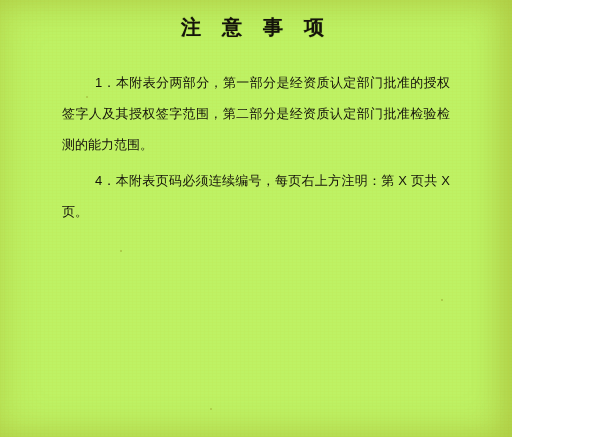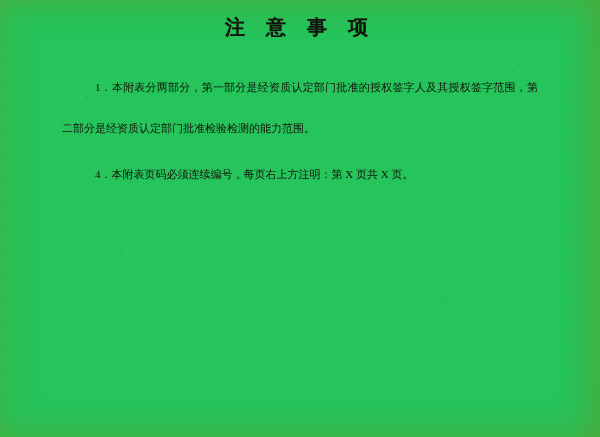--- a/index.html
+++ b/index.html
@@ -7,24 +7,24 @@
     padding: 0;
   }
   body {
     width: 600px;
     height: 437px;
     overflow: hidden;
     font-family: "Liberation Serif", "DejaVu Serif", serif;
   }
   .page {
     position: relative;
-    width: 600px;
+    width: 512px;
     height: 437px;
     box-sizing: border-box;
-    background: #22c55e;
+    background: #bef264;
     background-image:
       radial-gradient(circle at 12% 18%, rgba(255,255,255,0.22) 0%, rgba(255,255,255,0) 38%),
       radial-gradient(circle at 82% 12%, rgba(255,255,255,0.16) 0%, rgba(255,255,255,0) 42%),
       radial-gradient(circle at 70% 88%, rgba(160,140,0,0.14) 0%, rgba(160,140,0,0) 45%),
       radial-gradient(circle at 30% 75%, rgba(180,160,10,0.10) 0%, rgba(180,160,10,0) 40%),
       linear-gradient(100deg, #f6ec2a 0%, #f0e213 35%, #eeddor 60%, #e9d90d 100%);
     overflow: hidden;
   }
   
   .grain {
@@ -55,26 +55,26 @@
     letter-spacing: 7px;
     color: #14120a;
     font-family: "DejaVu Sans", "Liberation Sans", sans-serif;
     text-shadow: 0 0 1px rgba(0,0,0,0.35);
   }
   .body-text {
     margin-top: 26px;
   }
   .para {
     margin: 0 0 5px 0;
-    font-size: 11px;
-    line-height: 41px;
+    font-size: 13px;
+    line-height: 31px;
     color: #15130b;
     text-align: justify;
     text-justify: inter-character;
-    font-family: Liberation Serif, serif;
+    font-family: Liberation Sans, sans-serif;
     text-indent: 0;
   }
   .para .indent {
     display: inline-block;
     width: 33px;
   }
   
   .speck {
     position: absolute;
     border-radius: 50%;

